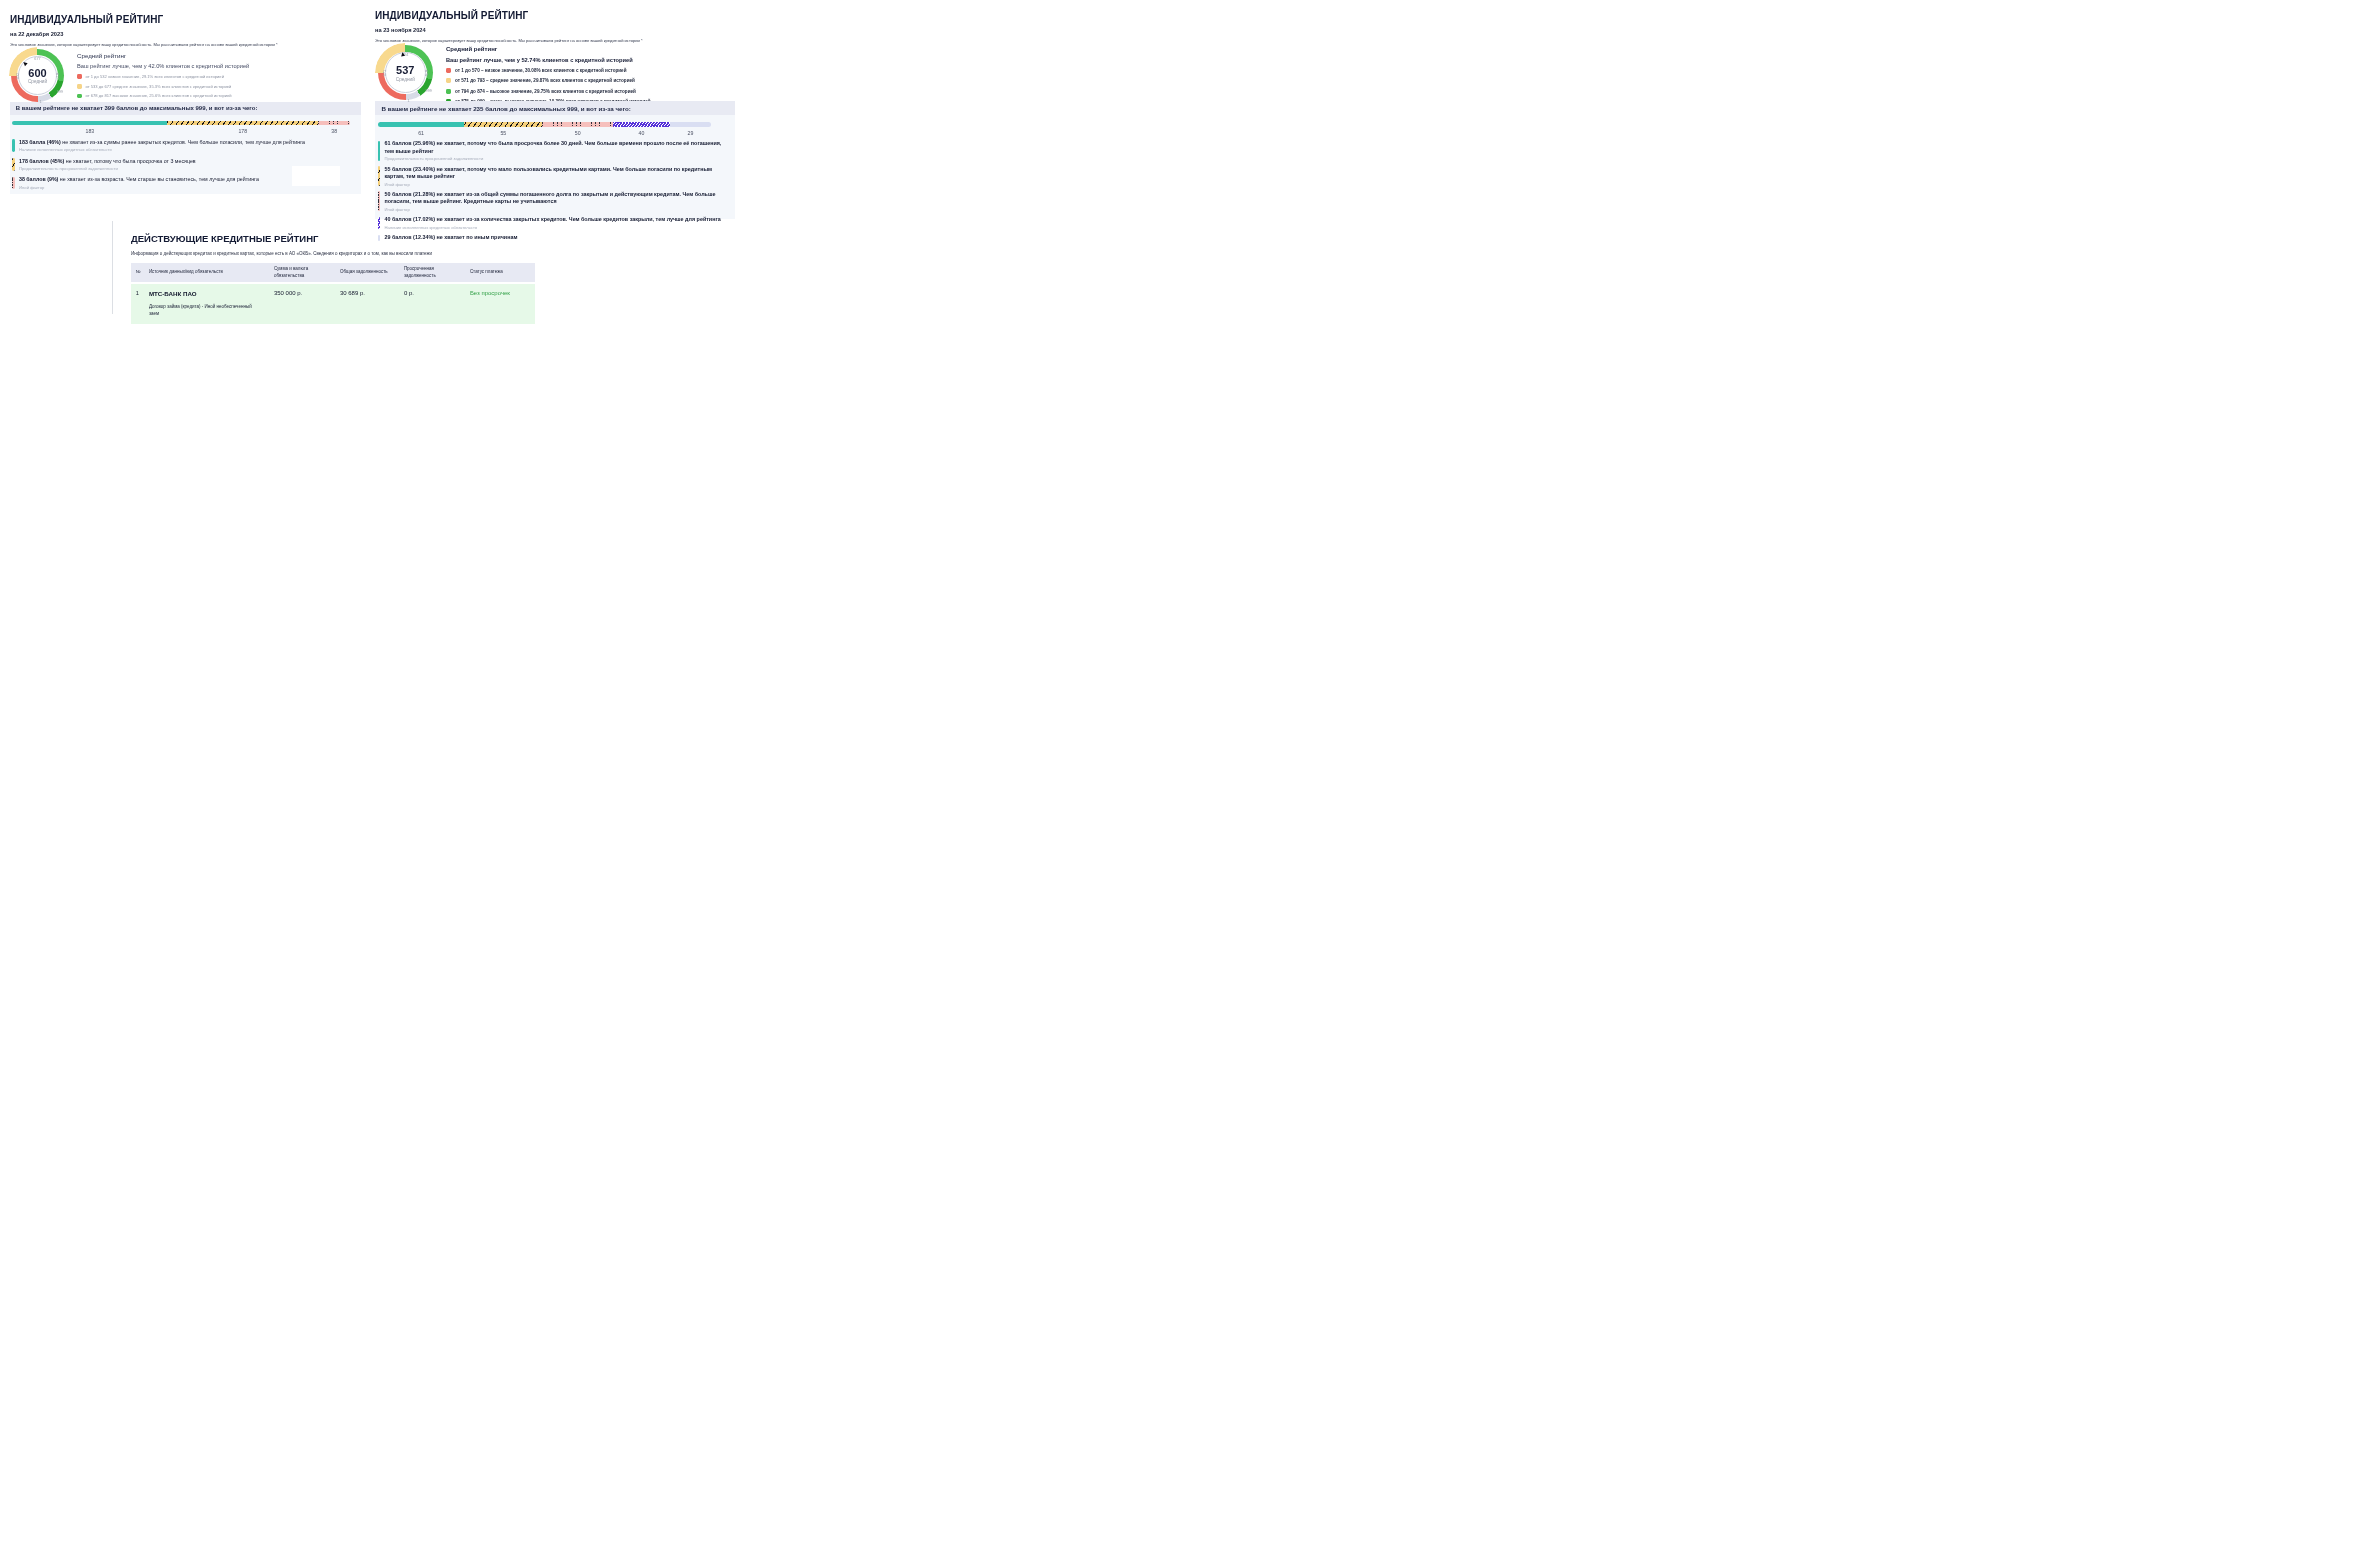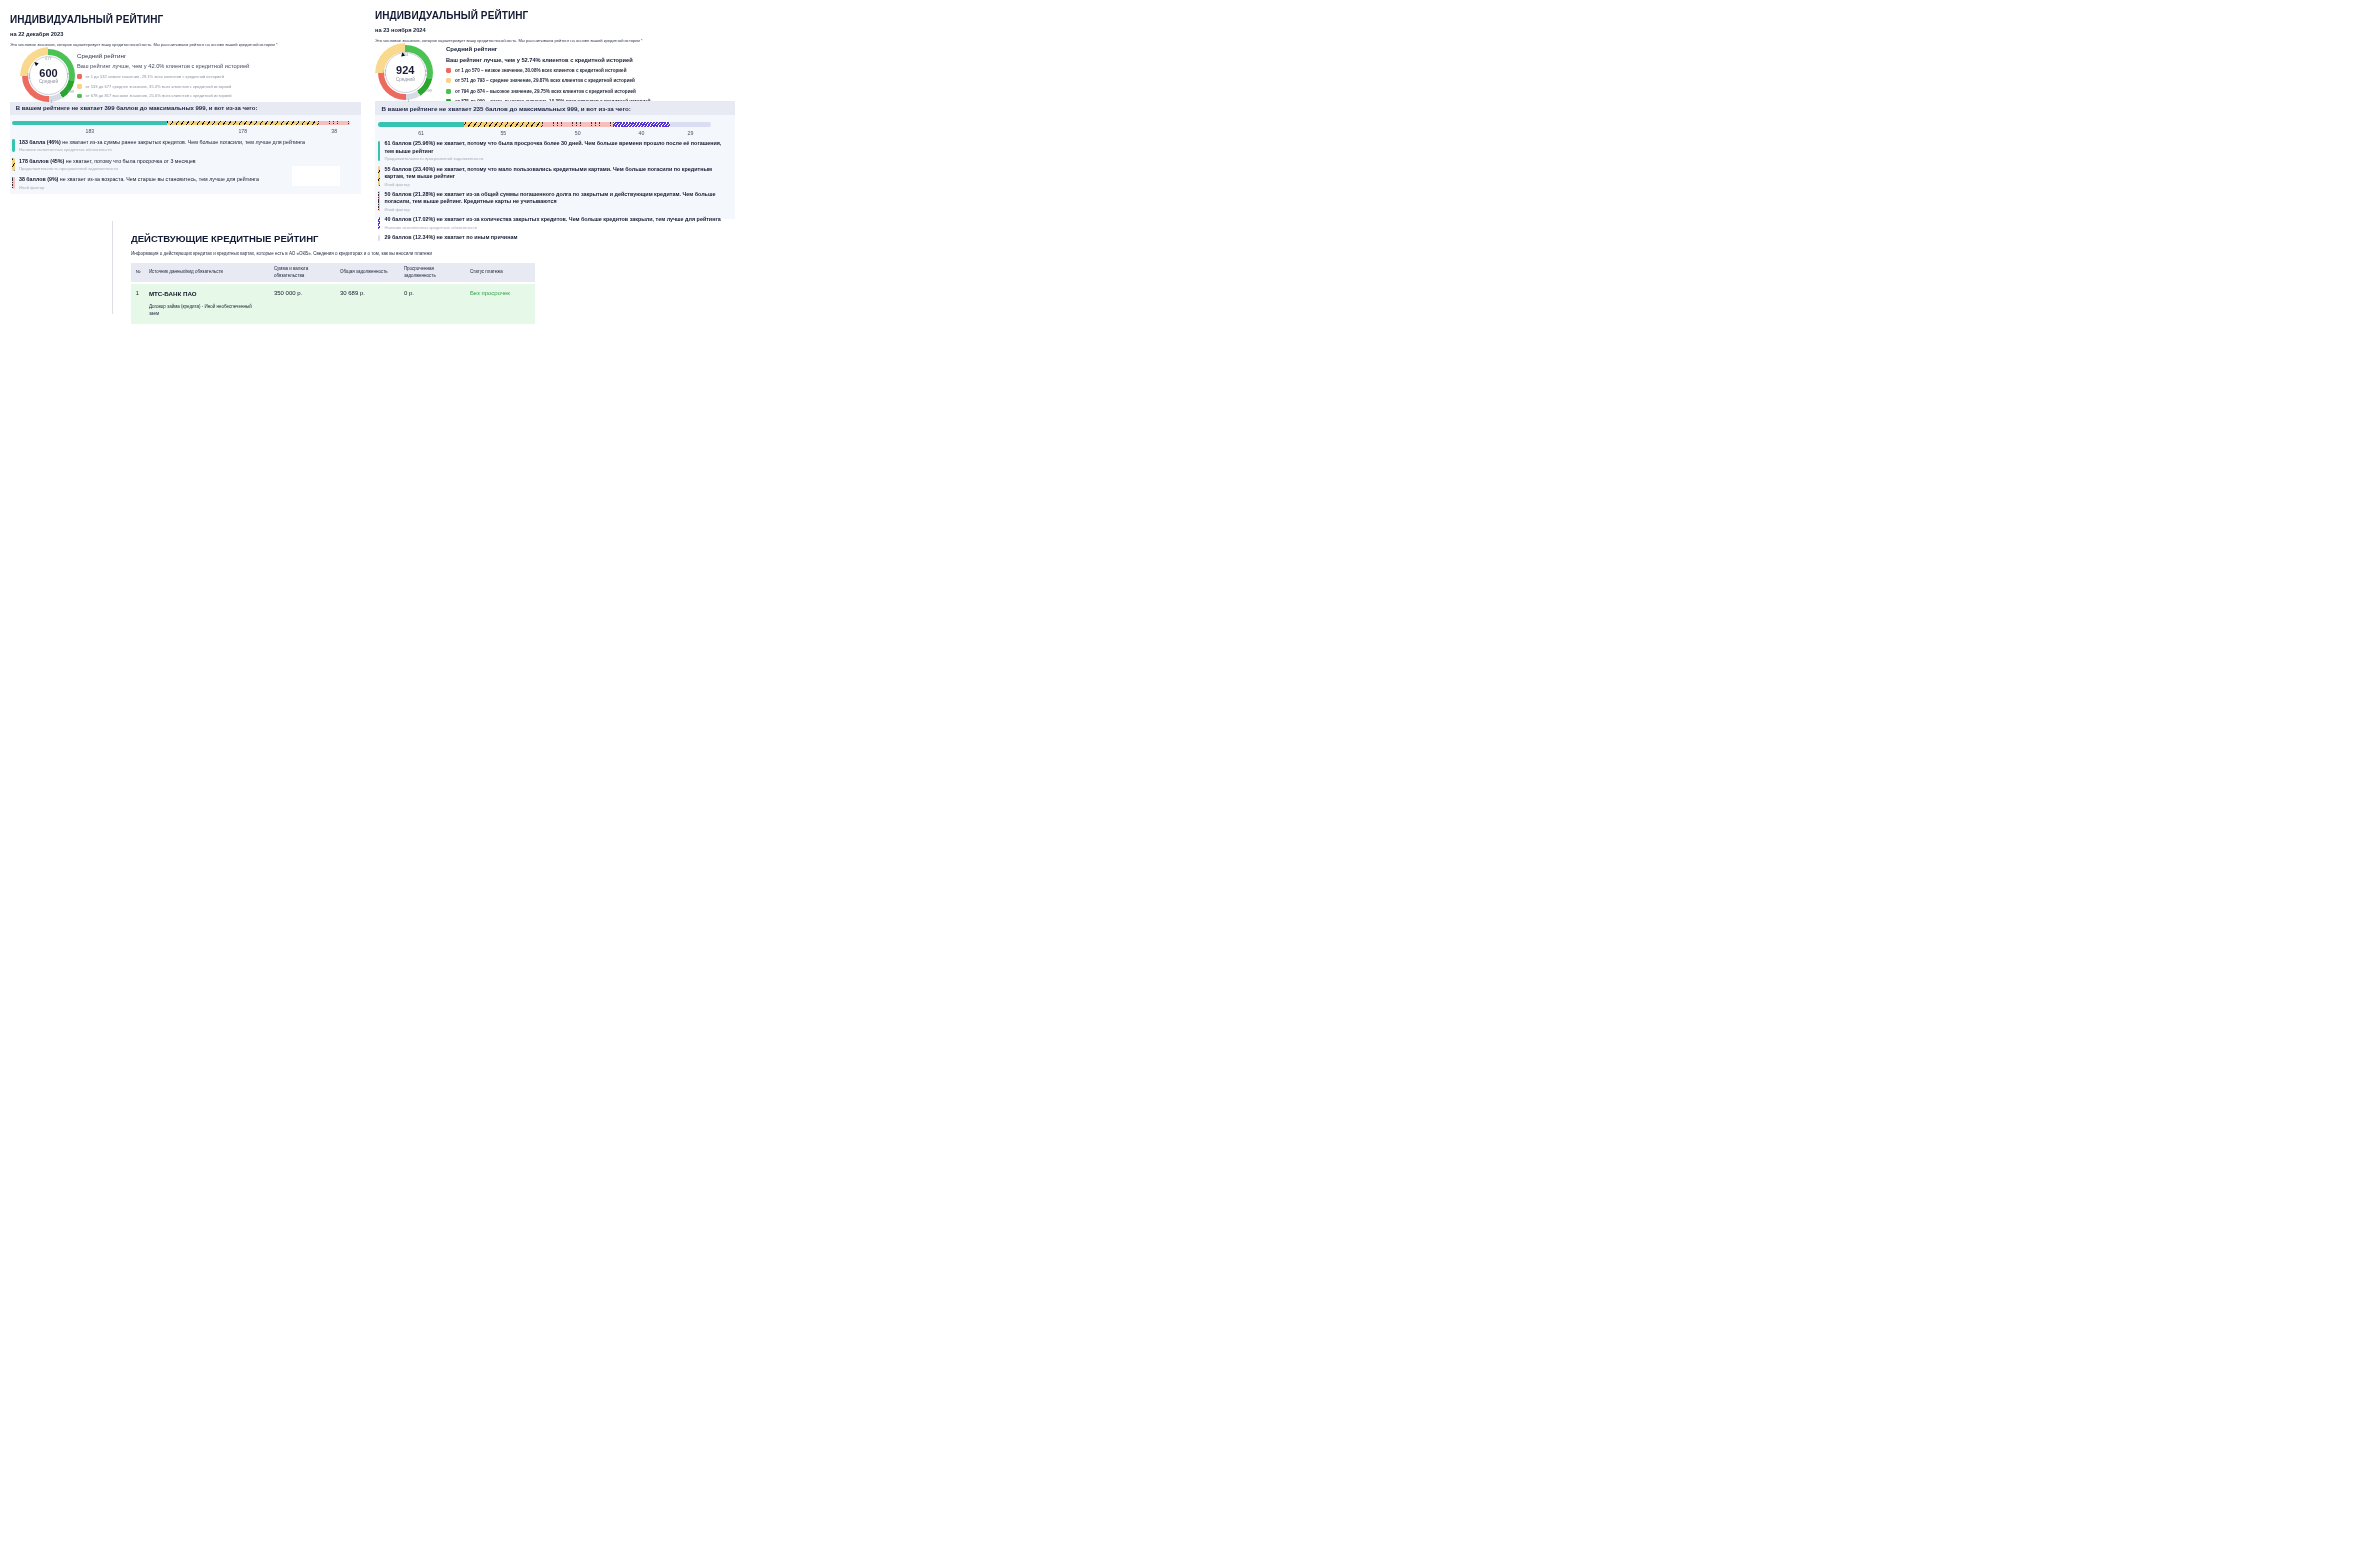--- a/index.html
+++ b/index.html
@@ -96,21 +96,21 @@
 </head>
 <body>
 
 <div class="screen">
 
   <div class="panel" style="left:10px; top:14px; width:351px; height:180px;">
     <div class="panel-title">ИНДИВИДУАЛЬНЫЙ РЕЙТИНГ</div>
     <div class="panel-date" style="top:17px;">на 22 декабря 2023</div>
     <div class="panel-sub" style="top:28px; width:341px;">Это числовое значение, которое характеризует вашу кредитоспособность. Мы рассчитываем рейтинг на основе вашей кредитной истории *</div>
 
-    <div class="gauge" style="left:12px; top:35px; width:53px; height:53px;">
+    <div class="gauge" style="left:1px; top:35px; width:53px; height:53px;">
       <div class="halo"></div>
       <div class="ring ring-l"></div>
       <div class="inner-ring"></div>
       <span class="tick tick-top">677</span>
       <span class="tick tick-left">532</span>
       <span class="tick tick-right">817</span>
       <span class="tick tick-br">999</span>
       <span class="tick tick-bottom">1</span>
       <div class="pointer" style="transform:rotate(-48deg);">
           <span></span>
@@ -188,21 +188,21 @@
       <div class="inner-ring"></div>
       <span class="tick tick-top">794</span>
       <span class="tick tick-left">571</span>
       <span class="tick tick-right">875</span>
       <span class="tick tick-br">999</span>
       <span class="tick tick-bottom">1</span>
       <div class="pointer" style="transform:rotate(-10deg);">
           <span></span>
         </div>
       <div class="gauge-center">
-        <div class="gauge-score">924</div>
+        <div class="gauge-score">537</div>
         <div class="gauge-zone">Средний</div>
       </div>
     </div>
 
     <div class="legend legend-r" style="left:71px; top:36px; width:284px;">
       <div class="legend-title bold">Средний рейтинг</div>
       <div class="legend-summary bold">Ваш рейтинг лучше, чем у 52.74% клиентов с кредитной историей</div>
       <div class="legend-item">
           <span class="chip c-red"></span>
           <span class="t">от 1 до 570 – низкое значение, 30.08% всех клиентов с кредитной историей</span>

